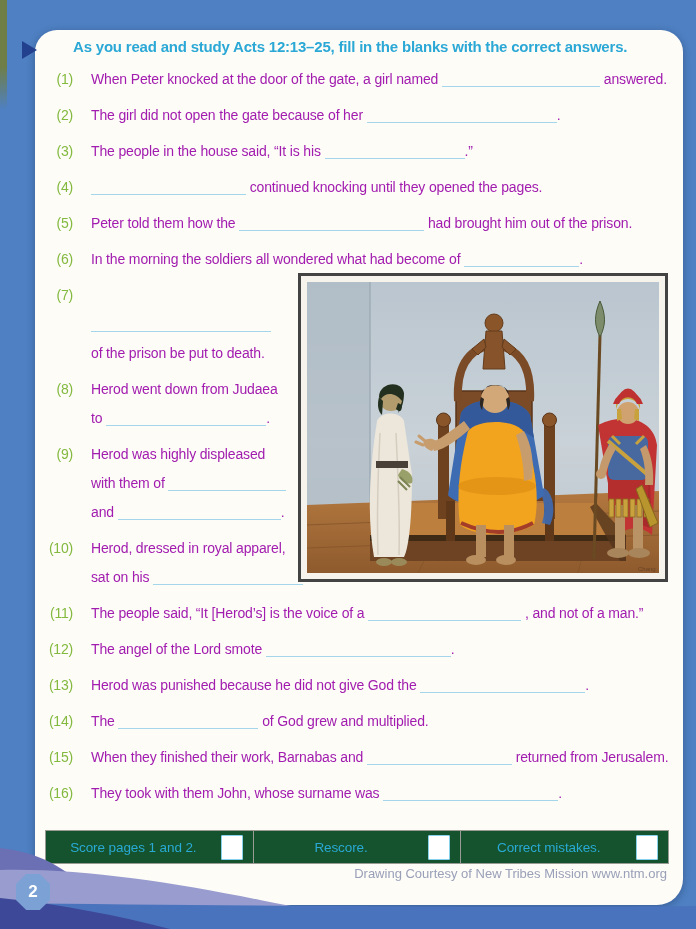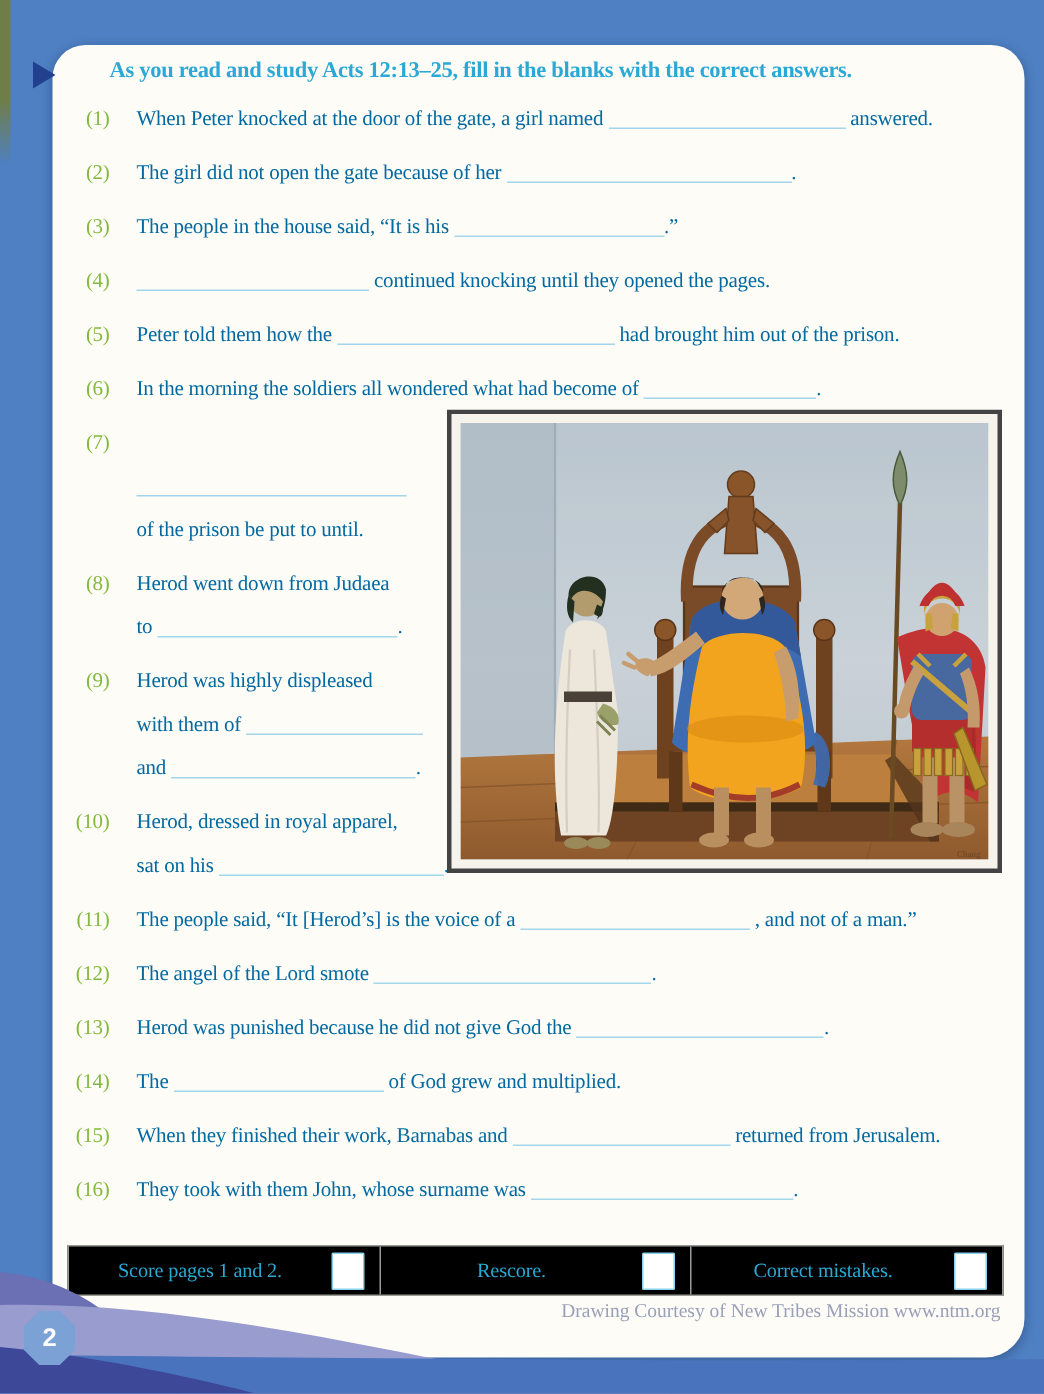--- a/index.html
+++ b/index.html
@@ -4,41 +4,41 @@
 <style>
   html,body{margin:0;padding:0;background:#3f519f;}
   #page{position:relative;width:696px;height:929px;background:#4e80c3;overflow:hidden;
         font-family:"Liberation Sans", sans-serif;}
   
   #edge-strip{position:absolute;left:0;top:0;width:7px;height:110px;
       background:linear-gradient(#6f7e46,#6f7e46 60%,rgba(111,126,70,0));}
   
   #card{position:absolute;left:35px;top:30px;width:648px;height:875px;
         background:#fdfcf7;border-radius:22px 22px 26px 26px;
-        box-shadow:0 2px 8px rgba(0,0,30,.28);font-family:Liberation Serif, serif;}
+        box-shadow:0 2px 8px rgba(0,0,30,.28);}
   
   #notch{position:absolute;left:22px;top:41px;width:0;height:0;
         border-left:15px solid #23408f;border-top:9px solid transparent;
         border-bottom:9px solid transparent;}
   #header-line{padding:6px 0 0 38px;height:22px;line-height:22px;
         color:#2ba8d6;font-size:15px;letter-spacing:-.2px;font-weight:bold;}
   
   #questions{padding-left:10px;}
   .q-row{display:flex;height:29px;line-height:29px;align-items:baseline;}
   .q-row.first{margin-top:7px;}
   .q-num{display:inline-block;width:28px;min-width:28px;text-align:right;padding-right:2px;
         color:#84b93f;font-size:14px;letter-spacing:-.2px;}
-  .q-text{padding-left:16px;font-size:14px;color:#0369a1;letter-spacing:-.15px;white-space:nowrap;}
+  .q-text{padding-left:16px;font-size:14px;color:#a21caf;letter-spacing:-.15px;white-space:nowrap;}
   .blank{display:inline-block;height:12px;border-bottom:1.6px solid #a3d6ea;
         margin-bottom:-3px;}
   
   #pic{position:absolute;left:263px;top:243px;width:370px;height:309px;}
   
   #score-strip{margin:22px 14px 0 10px;height:32px;border:1px solid #9b9b95;
-        display:flex;background:#000000;}
+        display:flex;background:#14532d;}
   .score-cell{flex:1 1 0;display:flex;align-items:center;border-right:1px solid #9b9b95;}
   .score-cell:last-child{border-right:none;}
   .score-label{flex:1;text-align:center;color:#29a9d4;font-size:13.5px;letter-spacing:-.1px;}
   .score-box{width:20px;height:23px;border:1.6px solid #86d2ec;background:#fff;
         margin-right:10px;border-radius:1px;}
   #credit{margin-top:2px;text-align:right;padding-right:16px;
         font-size:13px;color:#9aa0b8;}
   
   #waves{position:absolute;left:0;top:826px;width:696px;height:103px;}
   
@@ -83,21 +83,21 @@
         </div>
         <div class="q-row first">
           <span class="q-num">(7)</span>
         </div>
         <div class="q-row">
           <span class="q-num"></span>
           <span class="q-text"><span class="blank" style="width: 180px;"></span></span>
         </div>
         <div class="q-row">
           <span class="q-num"></span>
-          <span class="q-text"><span>of the prison be put to until.</span></span>
+          <span class="q-text"><span>of the prison be put to death.</span></span>
         </div>
         <div class="q-row first">
           <span class="q-num">(8)</span>
           <span class="q-text"><span>Herod went down from Judaea</span></span>
         </div>
         <div class="q-row">
           <span class="q-num"></span>
           <span class="q-text"><span>to </span><span class="blank" style="width: 160px;"></span><span>.</span></span>
         </div>
         <div class="q-row first">

